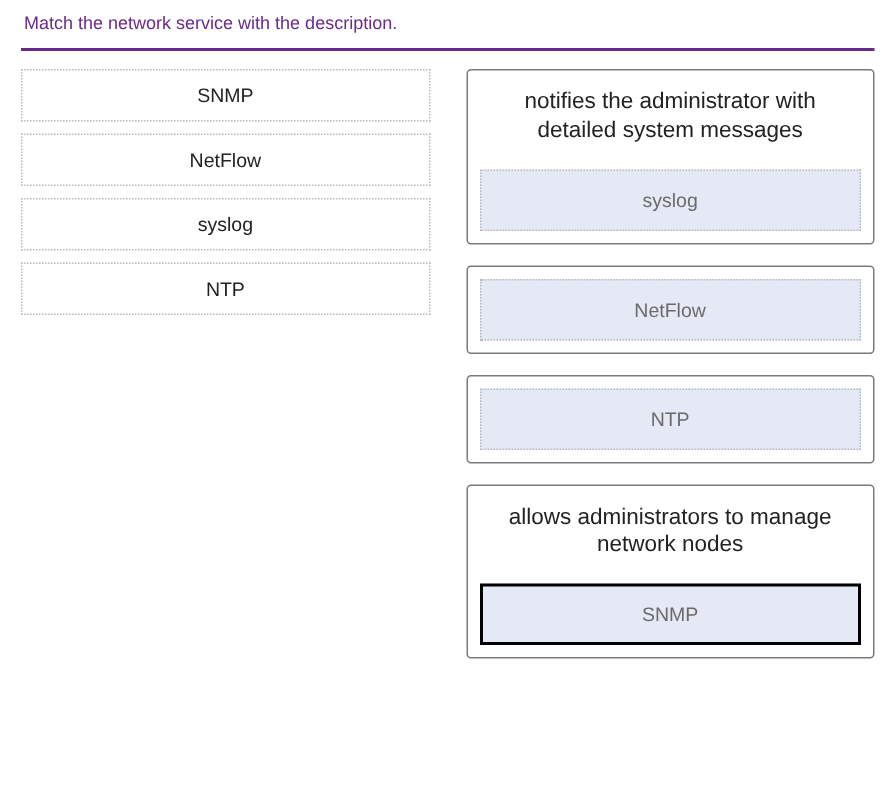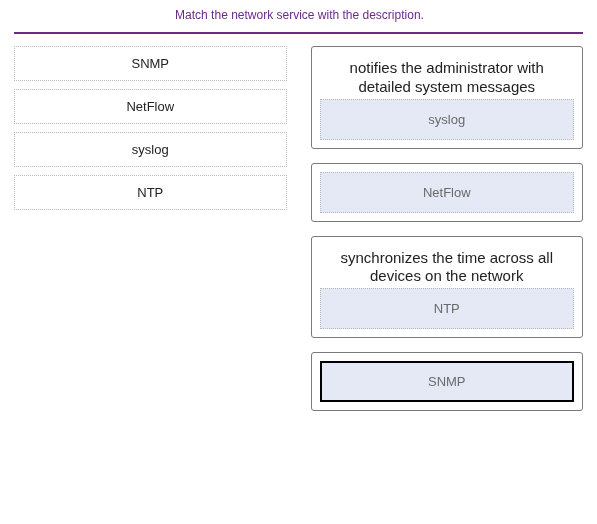--- a/index.html
+++ b/index.html
@@ -8,21 +8,20 @@
     padding: 0;
     font-family: Arial, Helvetica, sans-serif;
     background: #ffffff;
     width: 597px;
   }
   .wrap { padding: 8px 14px 12px 14px; }
   .instr {
     color: #6b2a8a;
     font-size: 12px;
     margin: 0 0 10px 2px;
-    text-align: center;
   }
   .divider {
     height: 2px;
     background: #6b2a8a;
     margin: 0 0 12px 0;
   }
   .cols {
     display: flex;
     gap: 24px;
     align-items: flex-start;
@@ -42,21 +41,21 @@
   .target {
     border: 1px solid #7a7a7a;
     border-radius: 3px;
     padding: 8px 8px 8px 8px;
     margin-bottom: 14px;
   }
   .desc {
     color: #222;
     font-size: 15px;
     text-align: center;
-    padding: 4px 10px 2px 10px;
+    padding: 4px 10px 16px 10px;
     line-height: 1.25;
   }
   .dropzone {
     background: #e4e9f5;
     border: 1px dotted #b9b9b9;
     color: #6a6a6a;
     font-size: 13px;
     text-align: center;
     padding: 12px 6px;
     cursor: pointer;
@@ -87,24 +86,24 @@
       <div class="target">
         <div class="desc">notifies the administrator with detailed system messages</div>
         <div class="dropzone">syslog</div>
       </div>
 
       <div class="target">
         <div class="dropzone">NetFlow</div>
       </div>
 
       <div class="target">
-        <div class="desc">synchronizes the time across all devices on the network</div>
         <div class="dropzone">NTP</div>
       </div>
 
       <div class="target">
+        <div class="desc">allows administrators to manage network nodes</div>
         <div class="dropzone selected">SNMP</div>
       </div>
 
     </div>
 
   </div>
 </div>
 
 </body></html>

